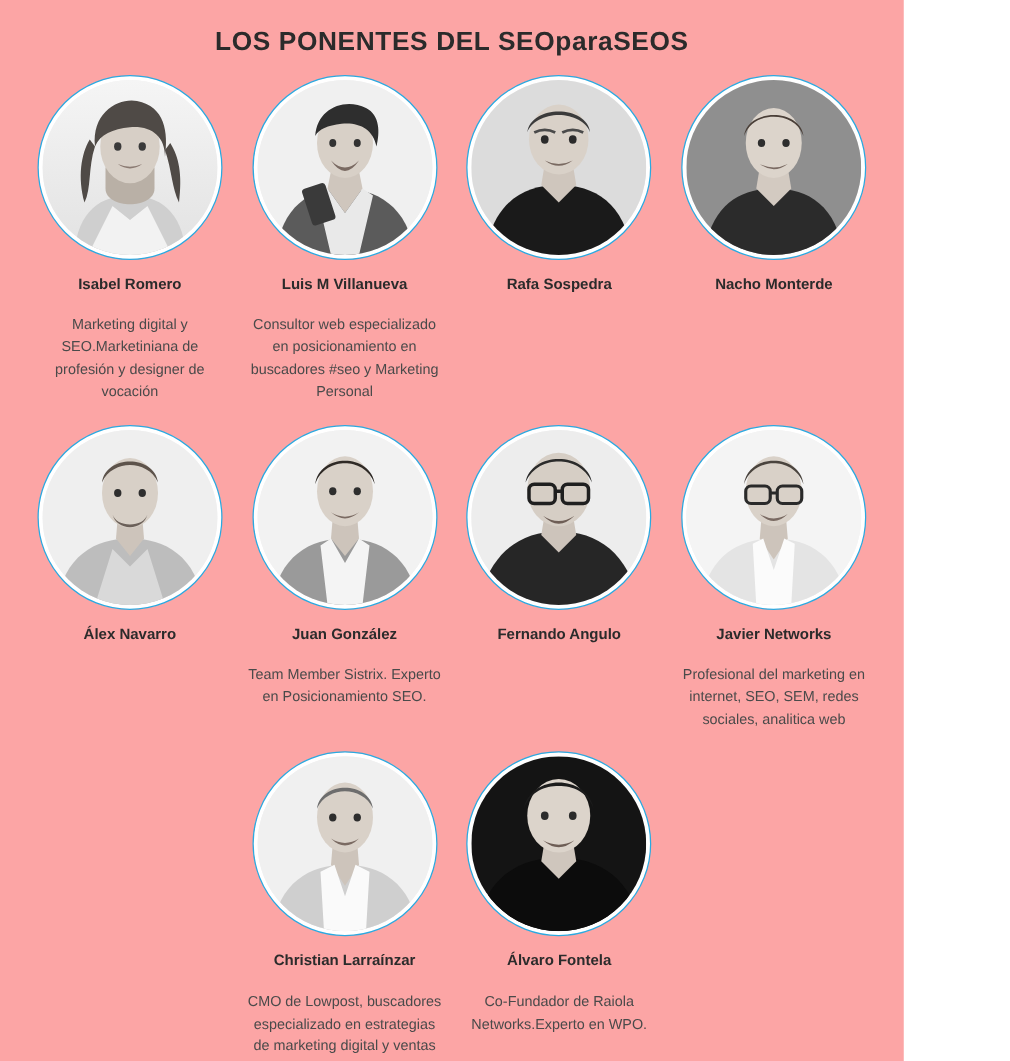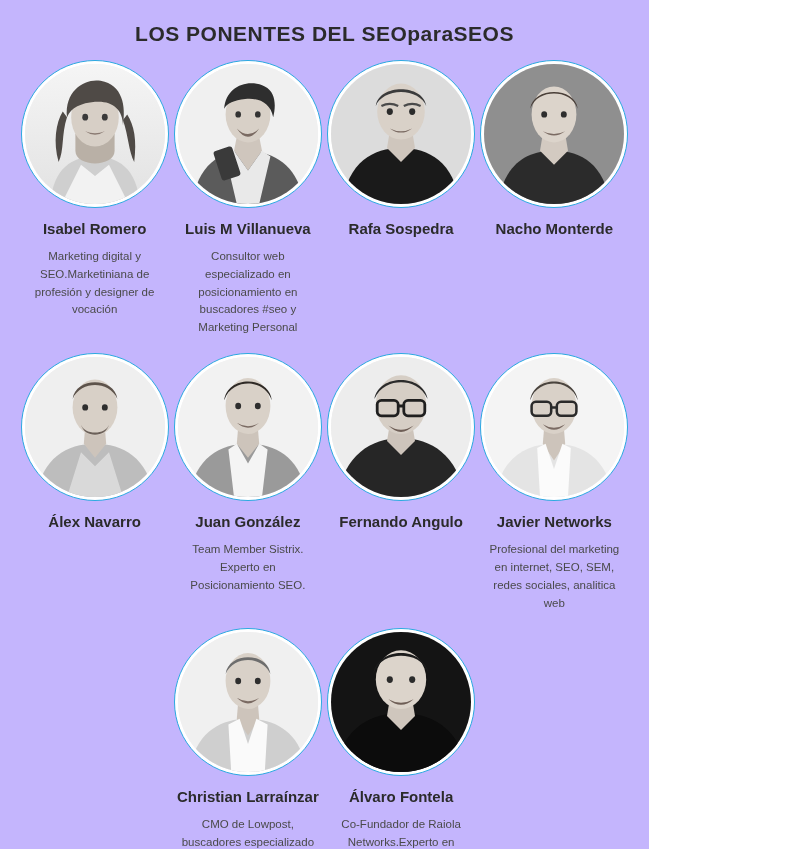--- a/index.html
+++ b/index.html
@@ -9,24 +9,24 @@
     background: #ffffff;
   }
   body {
     width: 808px;
     height: 849px;
     font-family: "Liberation Sans", sans-serif;
     color: #333333;
     overflow: hidden;
   }
   .page {
-    width: 649px;
+    width: 723px;
     height: 849px;
     position: relative;
-    background: #c4b5fd;
+    background: #fca5a5;
   }
   .page-title {
     text-align: center;
     font-size: 21px;
     font-weight: bold;
     letter-spacing: 0.5px;
     color: #2b2b2b;
     padding-top: 22px;
     margin: 0 0 14px 0;
   }
@@ -65,27 +65,27 @@
     width: 100%;
     height: 100%;
     border-radius: 50%;
     overflow: hidden;
     position: relative;
     background: #f1f1f1;
   }
   .avatar svg { display: block; width: 100%; height: 100%; }
   .person-name {
     margin-top: 12px;
-    font-size: 15px;
+    font-size: 12px;
     font-weight: bold;
     color: #2b2b2b;
     line-height: 1.2;
   }
   .person-desc {
-    margin-top: 10px;
+    margin-top: 18px;
     font-size: 11.5px;
     line-height: 1.55;
     color: #4a4a4a;
     padding: 0 6px;
   }
 </style>
 </head>
 <body>
 
 <div class="page">

